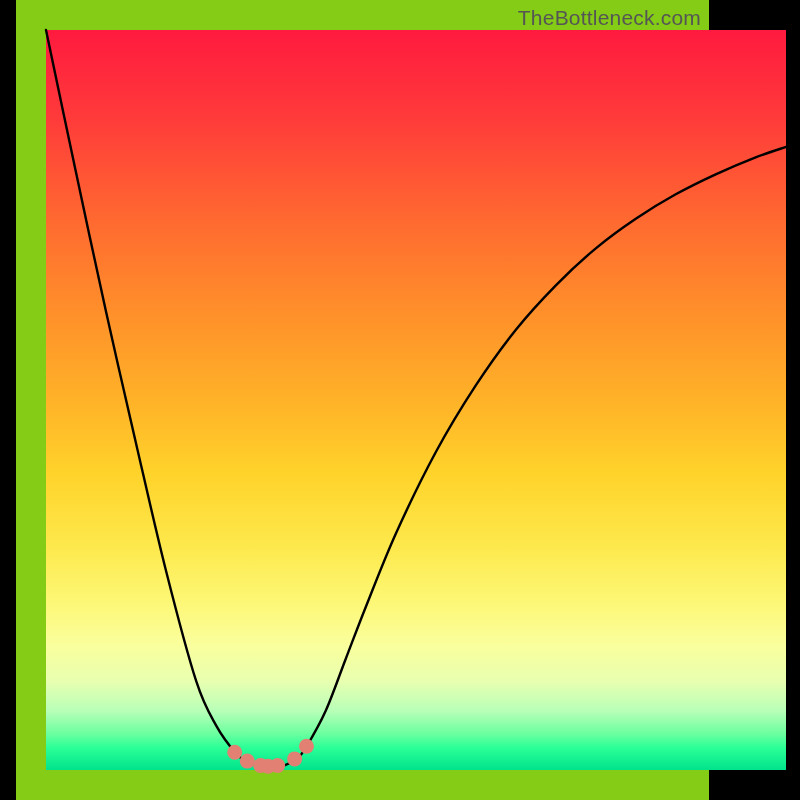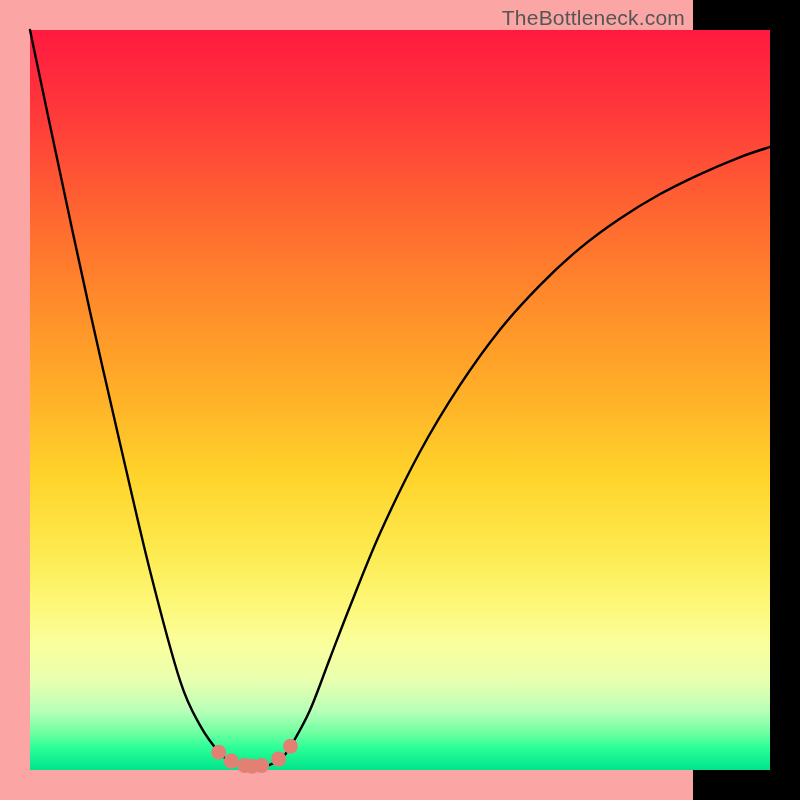--- a/index.html
+++ b/index.html
@@ -6,25 +6,25 @@
     margin: 0;
     padding: 0;
     width: 800px;
     height: 800px;
     background: #000;
     overflow: hidden;
     font-family: Arial, Helvetica, sans-serif;
   }
   .frame {
     position: absolute;
-    left: 0;
+    left: 16px;
     top: 0;
     width: 693px;
     height: 800px;
-    background: #fca5a5;
+    background: #84cc16;
   }
   .plot {
     position: absolute;
     left: 30px;
     top: 30px;
     width: 740px;
     height: 740px;
     background: linear-gradient(
       to bottom,
       #ff1a3f 0%,

